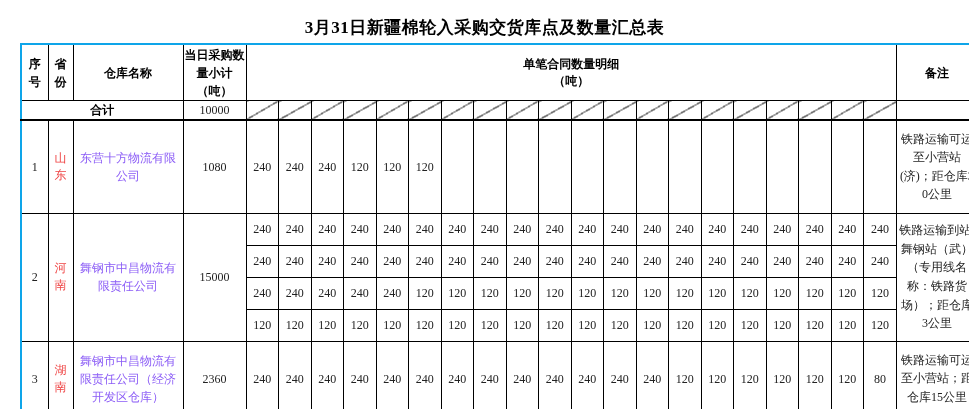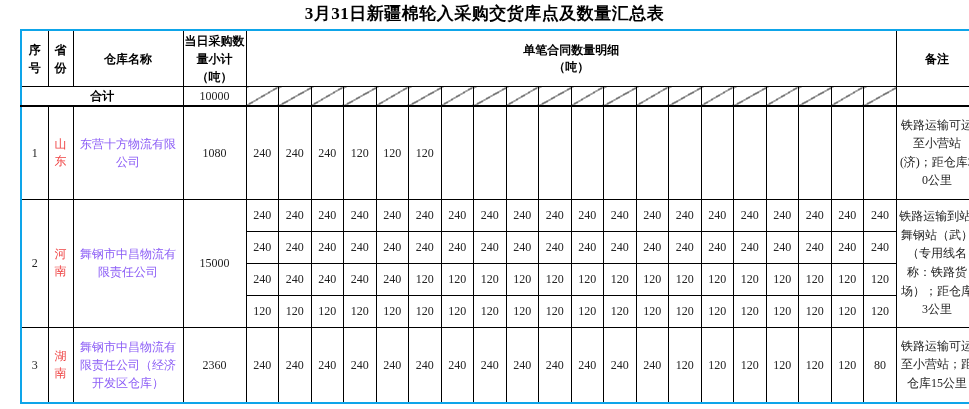--- a/index.html
+++ b/index.html
@@ -3,21 +3,21 @@
 <meta charset="utf-8">
 <style>
   html,body{margin:0;padding:0;background:#fff;}
   body{
     width:969px;height:409px;overflow:hidden;
     font-family:"Liberation Serif","DejaVu Serif",serif;
     color:#000;
   }
   .title{
     text-align:center;font-weight:bold;font-size:17px;
-    padding:2px 0 4px 0;letter-spacing:0.5px;
+    padding:16px 0 4px 0;letter-spacing:0.5px;
   }
   table{
     border-collapse:collapse;table-layout:fixed;
     margin-left:20px;width:959px;border:2px solid #0ea5e9;
   }
   th,td{
     border:1px solid #000;
     padding:0 1px;
     text-align:center;vertical-align:middle;
     font-size:12px;line-height:1.5;

